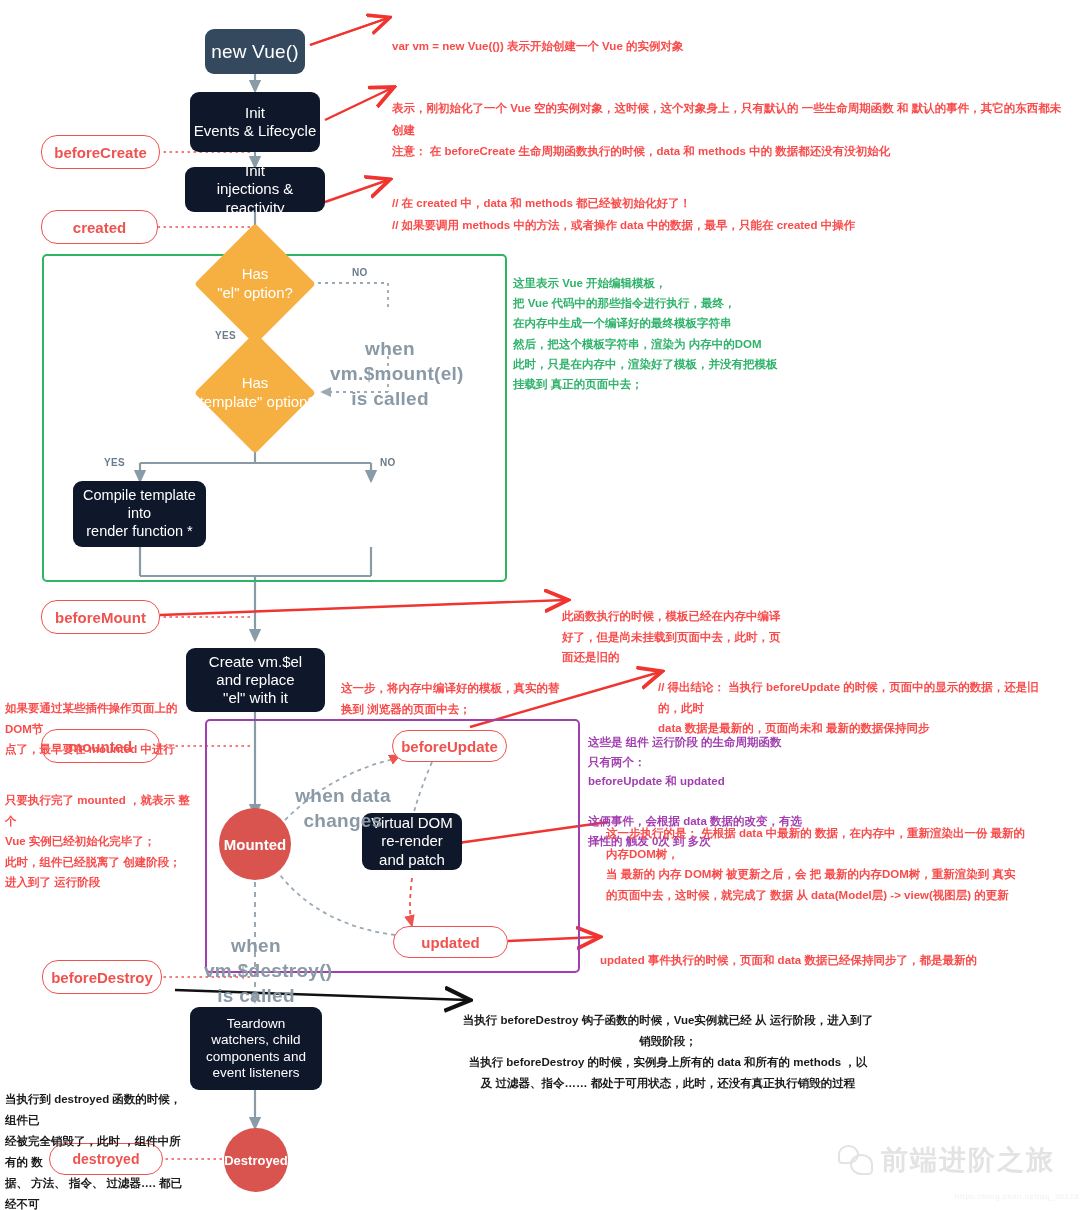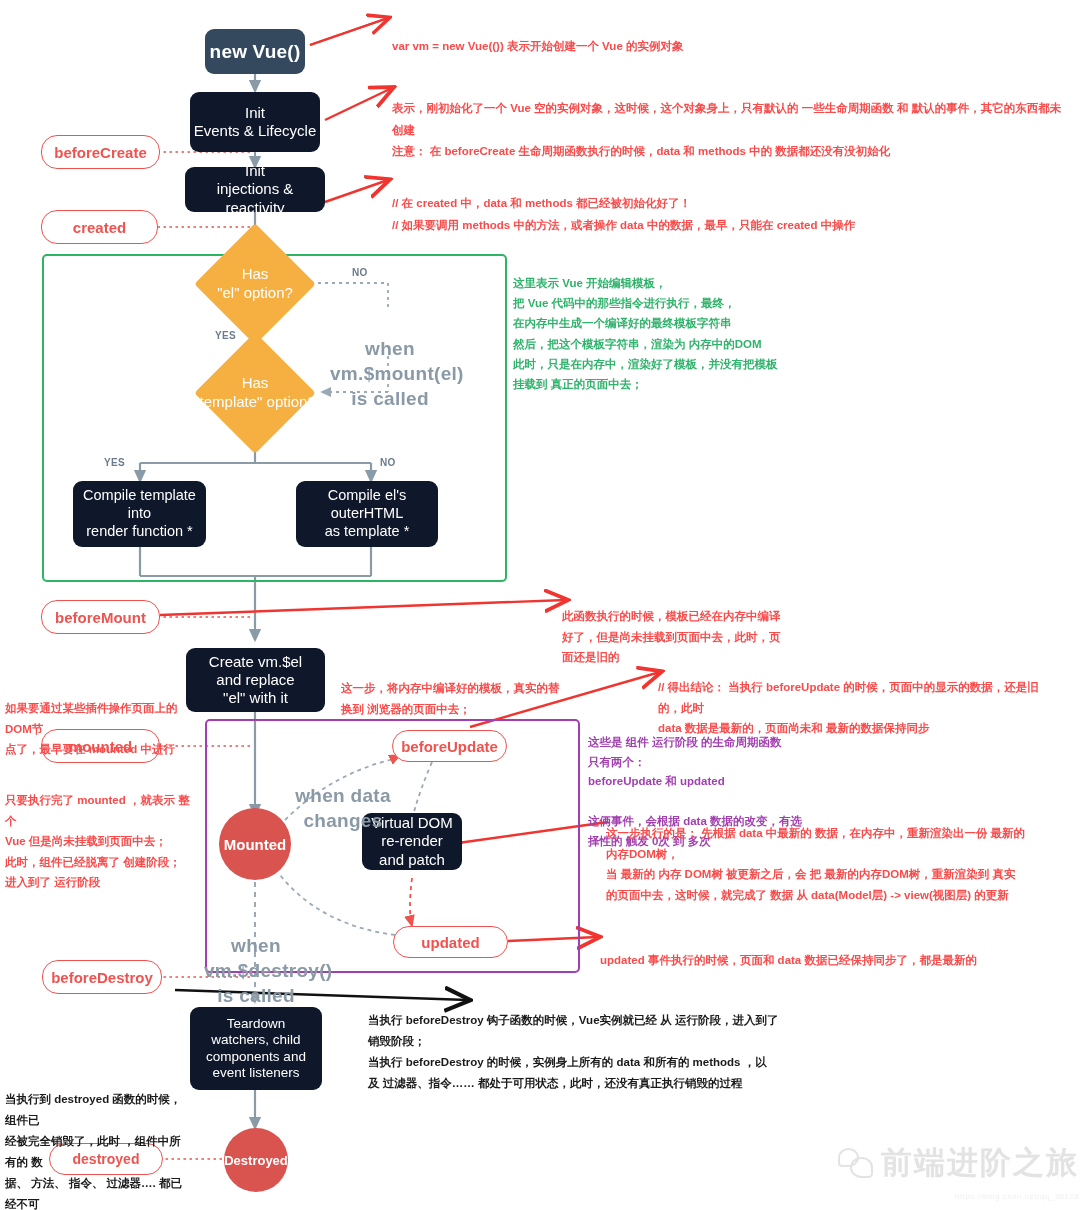--- a/index.html
+++ b/index.html
@@ -7,21 +7,21 @@
     width:1080px;height:1210px;position:relative;overflow:hidden;
     font-family:"Liberation Sans","DejaVu Sans",sans-serif;
     -webkit-font-smoothing:antialiased;
   }
   #stage{position:absolute;left:0;top:0;width:1080px;height:1210px;}
   svg.layer{position:absolute;left:0;top:0;width:1080px;height:1210px;pointer-events:none;}
 
   
   .node{position:absolute;box-sizing:border-box;display:flex;align-items:center;
         justify-content:center;text-align:center;color:#fff;line-height:1.22;}
-  .node.dark{background:#34495e;border-radius:9px;font-weight:bold;font-size:19px;letter-spacing:.2px;}
+  .node.dark{background:#34495e;border-radius:9px;font-weight:normal;font-size:19px;letter-spacing:.2px;}
   .node.green{background:#0f172a;border-radius:9px;font-size:15px;font-weight:400;}
   .node.green.sm{font-size:14.5px;}
   .diamond{position:absolute;background:#f6b042;
            transform:rotate(45deg);border-radius:4px;}
   .diamond-label{position:absolute;display:flex;align-items:center;justify-content:center;
            text-align:center;color:#fff;font-size:15px;line-height:1.25;}
 
   .circle{position:absolute;background:#d9534f;border-radius:50%;
           display:flex;align-items:center;justify-content:center;color:#fff;
           font-weight:bold;font-size:15px;}
@@ -46,21 +46,21 @@
   .note.purple{color:#a23fb0;}
   .note.black{color:#1a1a1a;}
 
   
   .frame{position:absolute;box-sizing:border-box;background:transparent;}
   .frame.green-f{border:2.2px solid #2cb563;border-radius:5px;}
   .frame.purple-f{border:2.2px solid #a23fb0;border-radius:5px;}
 
   
   .wm{position:absolute;display:flex;align-items:center;gap:9px;color:#e3e3e3;
-      font-size:31px;font-weight:bold;letter-spacing:2px;}
+      font-size:27px;font-weight:bold;letter-spacing:2px;}
   .wm .wm-ico{width:34px;height:30px;position:relative;}
   .wm .wm-ico i{position:absolute;border:2.5px solid #e3e3e3;border-radius:50%;display:block;}
   .wm-cred{position:absolute;color:#f0f0f0;font-size:8px;letter-spacing:.5px;}
 </style>
 </head>
 <body>
 
 <div id="stage">
 
   <svg class="layer">
@@ -166,25 +166,20 @@
     <span>Has
 "template" option?</span>
   </div>
 
   <div class="node green sm" style="left:73px;top:481px;width:133px;height:66px;white-space:pre-line;">
     <span>Compile template
 into
 render function *</span>
   </div>
 
-  <div class="node green sm" style="left:296px;top:481px;width:142px;height:66px;white-space:pre-line;">
-    <span>Compile el's
-outerHTML
-as template *</span>
-  </div>
 
   <div class="node green" style="left:186px;top:648px;width:139px;height:64px;white-space:pre-line;">
     <span>Create vm.$el
 and replace
 "el" with it</span>
   </div>
 
   <div class="circle" style="left:219px;top:808px;width:72px;height:72px;">
     <span>Mounted</span>
   </div>
@@ -297,21 +292,21 @@
 点了，最早要在 mounted 中进行</span>
   </div>
 
   <div class="note red" style="left:658px;top:657px;width:400px;line-height:1.78;">
     <span>// 得出结论： 当执行 beforeUpdate 的时候，页面中的显示的数据，还是旧的，此时
 data 数据是最新的，页面尚未和 最新的数据保持同步</span>
   </div>
 
   <div class="note red" style="left:5px;top:770px;width:190px;line-height:1.78;">
     <span>只要执行完了 mounted ，就表示 整个
-Vue 但是尚未挂载到页面中去；
+Vue 实例已经初始化完毕了；
 此时，组件已经脱离了 创建阶段；
 进入到了 运行阶段</span>
   </div>
 
   <div class="note purple" style="left:588px;top:713px;width:270px;line-height:1.72;">
     <span>这些是 组件 运行阶段 的生命周期函数
 只有两个：
 beforeUpdate 和 updated
 
 这俩事件，会根据 data 数据的改变，有选
@@ -322,21 +317,21 @@
     <span>这一步执行的是： 先根据 data 中最新的 数据，在内存中，重新渲染出一份 最新的
 内存DOM树，
 当 最新的 内存 DOM树 被更新之后，会 把 最新的内存DOM树，重新渲染到 真实
 的页面中去，这时候，就完成了 数据 从 data(Model层) -&gt; view(视图层) 的更新</span>
   </div>
 
   <div class="note red" style="left:600px;top:929px;width:420px;">
     <span>updated 事件执行的时候，页面和 data 数据已经保持同步了，都是最新的</span>
   </div>
 
-  <div class="note black" style="left:368px;top:989px;width:600px;line-height:1.82;">
+  <div class="note black" style="left:368px;top:989px;width:600px;line-height:1.82;text-align:center;">
     <span>当执行 beforeDestroy 钩子函数的时候，Vue实例就已经 从 运行阶段，进入到了
 销毁阶段；
 当执行  beforeDestroy 的时候，实例身上所有的 data 和所有的 methods ，以
 及 过滤器、指令…… 都处于可用状态，此时，还没有真正执行销毁的过程</span>
   </div>
 
   <div class="note black" style="left:5px;top:1068px;width:185px;line-height:1.82;">
     <span>当执行到 destroyed 函数的时候，组件已
 经被完全销毁了，此时 ，组件中所有的 数
 据、 方法、 指令、 过滤器…. 都已经不可

